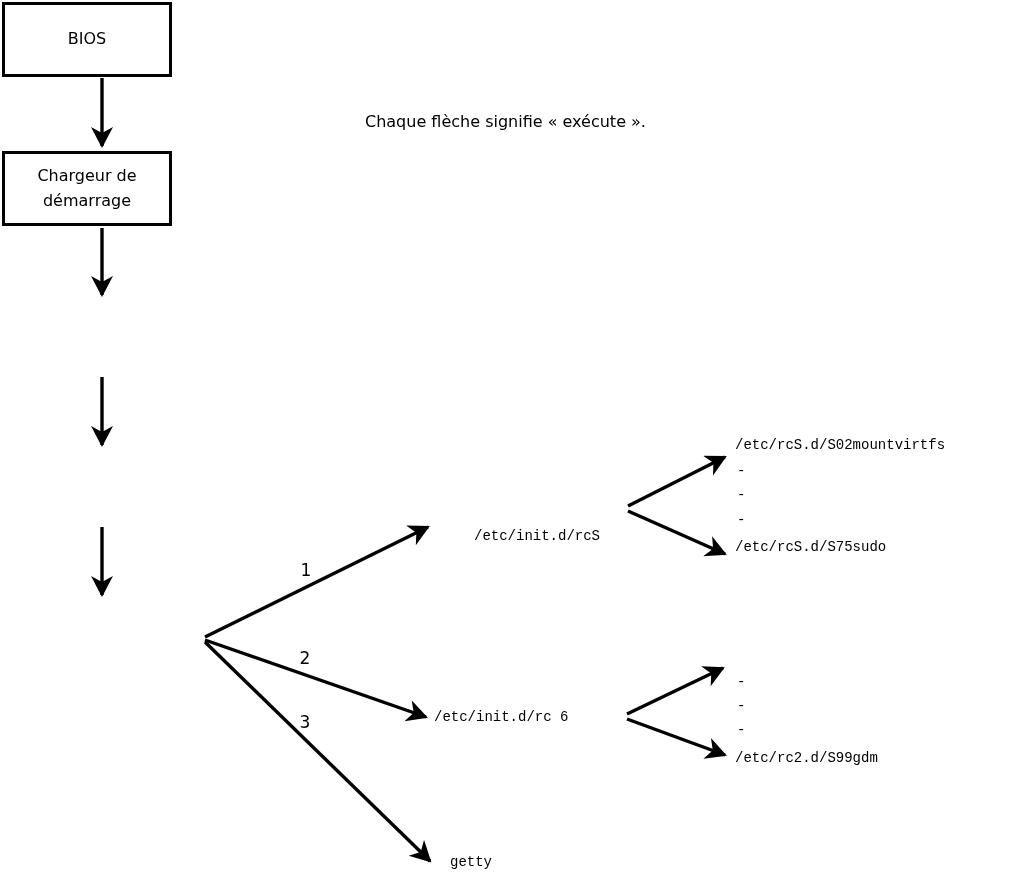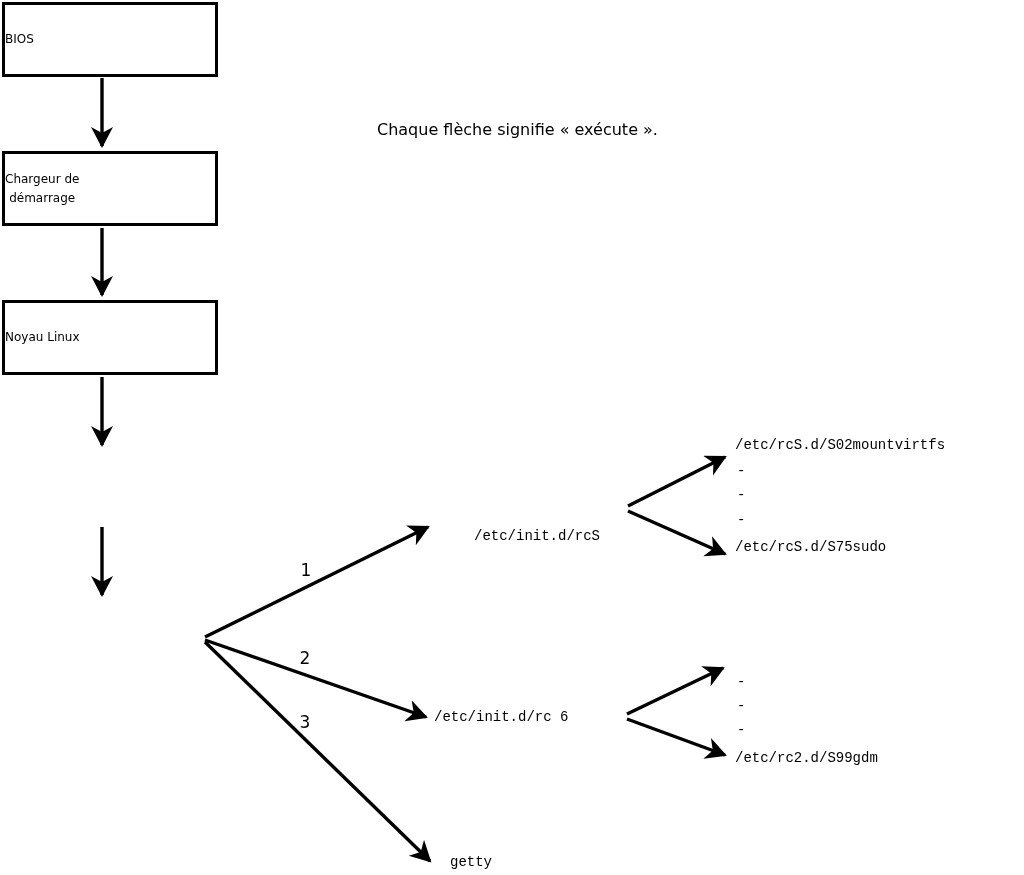--- a/index.html
+++ b/index.html
@@ -9,29 +9,30 @@
     height: 875px;
     background: #ffffff;
     font-family: "DejaVu Sans", "Liberation Sans", sans-serif;
     color: #000000;
     overflow: hidden;
   }
   #wires { position: absolute; left: 0; top: 0; width: 1024px; height: 875px; }
   .box {
     position: absolute;
     left: 2px;
-    width: 216px;
+    width: 170px;
     height: 75px;
     border: 3px solid #000000;
     background: #ffffff;
     box-sizing: border-box;
     display: flex;
     align-items: center;
+    justify-content: center;
     text-align: center;
-    font-size: 12px;
+    font-size: 16px;
     line-height: 1.55;
     white-space: pre-line;
   }
   .mono {
     position: absolute;
     font-family: "Liberation Mono", "DejaVu Sans Mono", monospace;
     font-size: 14px;
     line-height: 1;
     transform: translateY(-50%);
     white-space: pre;
@@ -71,26 +72,25 @@
     <line x1="205" y1="640" x2="426" y2="717" marker-end="url(#ah)"></line>
     <line x1="205" y1="642" x2="430" y2="861" marker-end="url(#ah)"></line>
 
     <line x1="628" y1="506" x2="725" y2="457" marker-end="url(#ah)"></line>
     <line x1="628" y1="511" x2="725" y2="554" marker-end="url(#ah)"></line>
 
     <line x1="627" y1="714" x2="723" y2="668" marker-end="url(#ah)"></line>
     <line x1="627" y1="719" x2="725" y2="755" marker-end="url(#ah)"></line>
   </svg>
 
-  <div class="caption" style="left:365px; top:130px;margin-left:12px;">Chaque flèche signifie « exécute ».</div>
+  <div class="caption" style="left:365px; top:122px;">Chaque flèche signifie « exécute ».</div>
 
   <div class="box" style="top:2px;"><span>BIOS</span></div>
   <div class="box" style="top:151px;"><span>Chargeur de
 démarrage</span></div>
-  <div class="box" style="top:300px;"><span>Noyau Linux</span></div>
 
   <div class="branch-num" style="left:306px; top:570px;">1</div>
   <div class="branch-num" style="left:305px; top:658px;">2</div>
   <div class="branch-num" style="left:305px; top:722px;">3</div>
 
   <div class="mono" style="left:446px; top:536px;margin-left:28px;">/etc/init.d/rcS</div>
   <div class="mono" style="left:434px; top:717px;">/etc/init.d/rc 6</div>
   <div class="mono" style="left:450px; top:862px;">getty</div>
 
   <div class="mono" style="left:735px; top:445px;">/etc/rcS.d/S02mountvirtfs</div>

